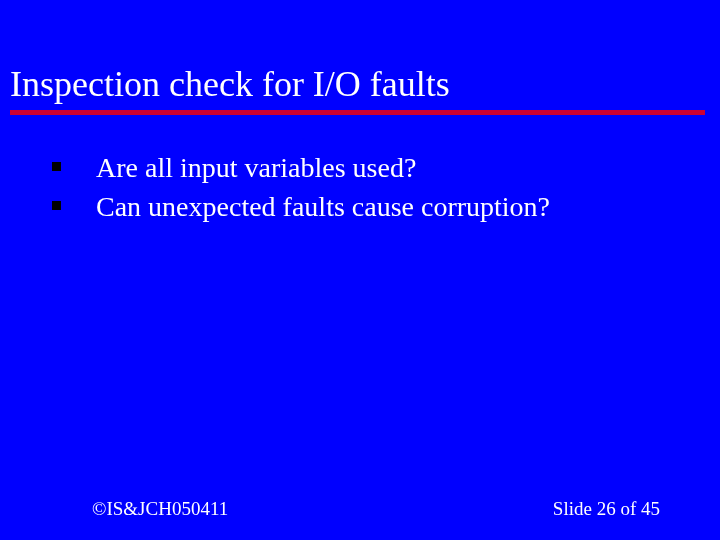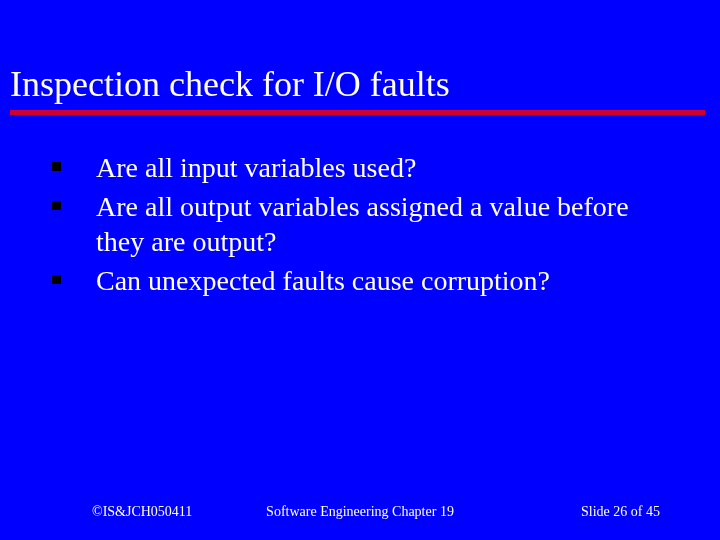--- a/index.html
+++ b/index.html
@@ -65,21 +65,21 @@
     border-radius: 0;
   }
   .footer {
     position: absolute;
     bottom: 20px;
     left: 0;
     right: 0;
     display: flex;
     justify-content: space-between;
     padding: 0 60px 0 92px;
-    font-size: 14px;
+    font-size: 19px;
     color: #ffffff;
   }
   .footer .center {
     position: absolute;
     left: 50%;
     transform: translateX(-50%);
   }
 </style>
 </head>
 <body>
@@ -87,24 +87,22 @@
 <div class="slide">
 
   <div class="title-wrap">
     <h1 class="title">Inspection check for I/O faults</h1>
     <div class="underline"></div>
   </div>
 
   <div class="body">
     <ul class="bullets">
       <li>Are all input variables used?</li>
-      <li>Are all output variables assigned a value before they are output?</li>
       <li>Can unexpected faults cause corruption?</li>
     </ul>
   </div>
 
   <div class="footer">
     <span>©IS&amp;JCH050411</span>
-    <span class="center">Software Engineering  Chapter 19</span>
     <span>Slide 26 of 45</span>
   </div>
 
 </div>
 
 </body></html>

